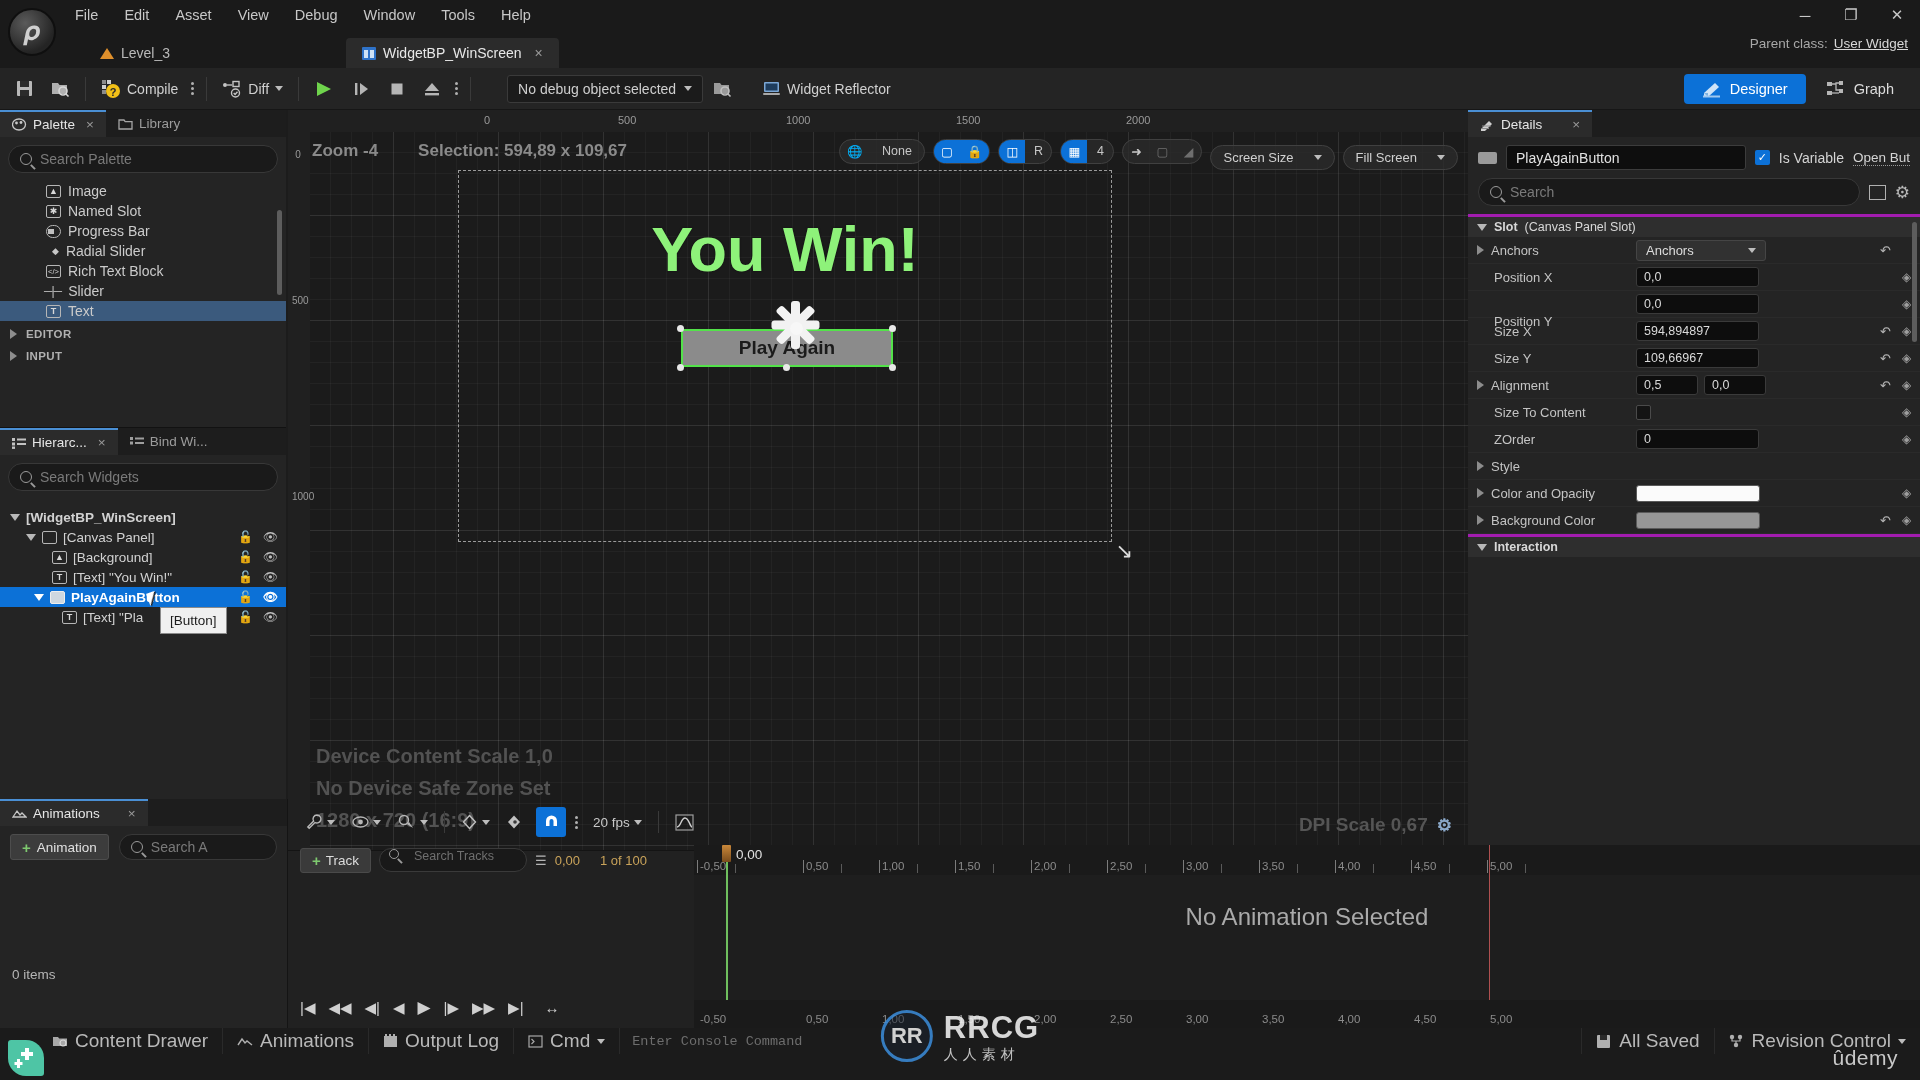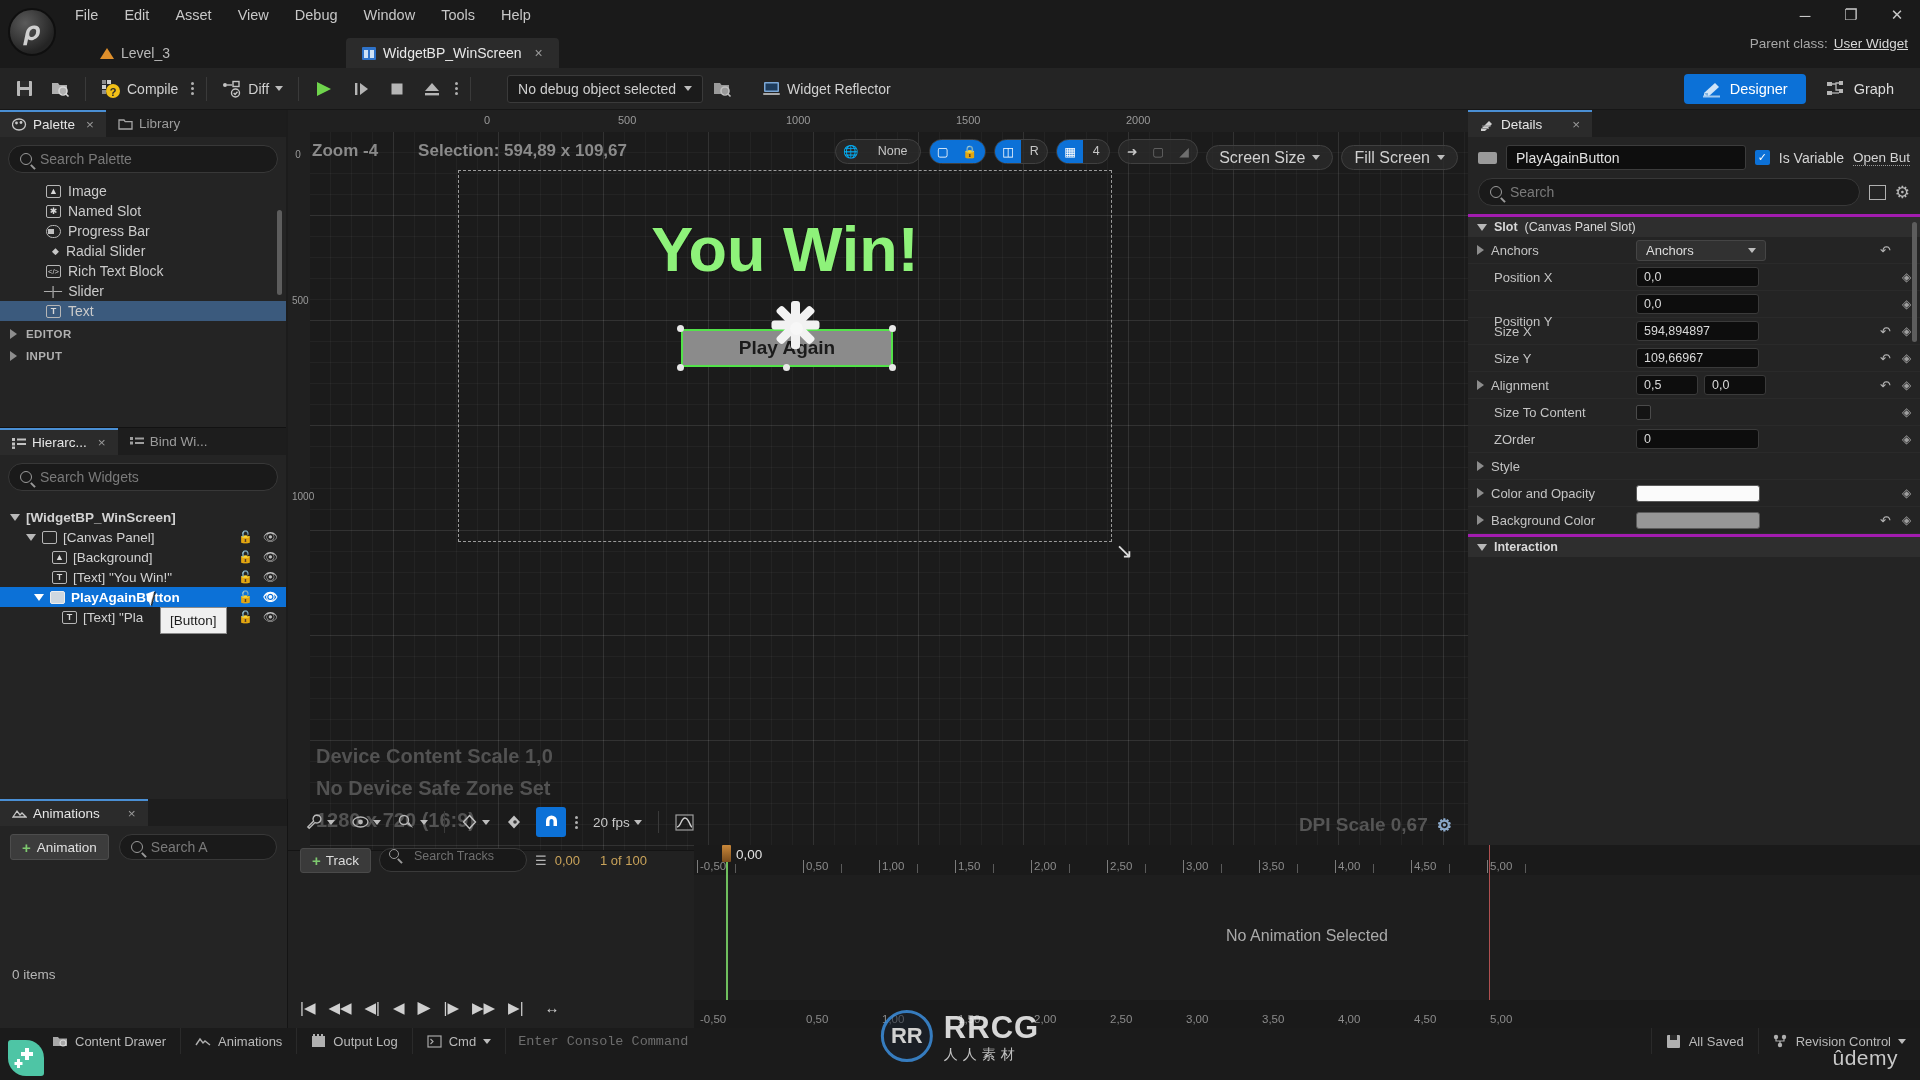--- a/index.html
+++ b/index.html
@@ -130,21 +130,21 @@
   .rt-lab { position:absolute; top:4px; font-size:11px; color:#9a9a9a;}
   .rl-lab { position:absolute; left:4px; font-size:10px; color:#9a9a9a; line-height:9px; width:12px; text-align:center;}
 
   .vp-toolbar { position:absolute; left:0; top:26px; right:0; height:30px; display:flex; align-items:center; padding:0 10px; gap:8px;}
   .vp-stat { font-size:17px; font-weight:bold; color:#8a8a8a; font-family:"Liberation Sans",sans-serif; }
   .vgrp { display:flex; align-items:center; background:#2a2a2acc; border:1px solid #404040; border-radius:13px; overflow:hidden; height:25px;}
   .vbtn { height:25px; min-width:26px; display:flex;align-items:center;justify-content:center; padding:0 7px;
           font-size:12.5px; color:#c6c6c6;}
   .vbtn.on { background:#0c71d7; color:#fff; }
   .vcombo { height:25px; background:#2a2a2acc; border:1px solid #404040; border-radius:13px;
-            display:flex;align-items:center;gap:7px;padding:0 12px;font-size:16px;color:#d0d0d0;margin-top:13px;}
+            display:flex;align-items:center;gap:20px;padding:0 12px;font-size:13px;color:#d0d0d0;margin-top:13px;}
 
   .canvas-area {
     position:absolute; left:170px; top:60px; width:654px; height:372px;
     border:1px dashed #9b9b9b;
   }
   .win-title {
     position:absolute; left:0; right:0; top:42px; text-align:center;
     font-size:63px; font-weight:bold; color:#8ef27a; font-family:"Liberation Sans",sans-serif;
     text-shadow: 0 0 2px rgba(0,0,0,.5);
   }
@@ -220,32 +220,32 @@
 
   .timeline { position:absolute; left:694px; top:-6px; right:0; bottom:0; background:#1e1e1e;}
   .tl-ruler{ position:absolute;left:0;top:0;right:0;height:30px; background:#1a1a1a;}
   .tick{ position:absolute; bottom:2px; width:1px; height:9px; background:#5a5a5a;}
   .tick.major{ height:13px; background:#7c7c7c;}
   .tl-lab{ position:absolute; bottom:3px; font-size:11.5px; color:#8b8b8b;}
   .playhead{ position:absolute; top:0; bottom:0; width:2px; background:#6fbf5e;}
   .ph-cap{ position:absolute; top:0; width:9px;height:17px;background:linear-gradient(#c9883a,#7a4c1c); border-radius:1px;}
   .ph-val{ position:absolute; top:2px; font-size:13.5px; color:#e0e0e0;}
   .endline{ position:absolute; top:0;bottom:0;width:1px;background:#b05050;}
-  .noanim{ position:absolute; left:0;right:0; top:58px; text-align:center; font-size:16px; color:#aaa;margin-top:24px;}
+  .noanim{ position:absolute; left:0;right:0; top:58px; text-align:center; font-size:24px; color:#aaa;}
   .items0{ position:absolute; left:12px; bottom:46px; font-size:13.5px; color:#b6b6b6;}
 
   .transport{ position:absolute; left:300px; bottom:10px; display:flex;align-items:center;gap:13px;
               font-size:15px; color:#cfcfcf;}
 
   .tl-ruler-bot{ position:absolute; left:694px; right:0; bottom:0; height:28px; background:#1a1a1a;}
 
   
   .status{ position:absolute; left:0; bottom:0; width:1920px; height:52px; background:#1b1b1b; }
   .st-row{ position:absolute; left:0; top:0; width:1920px; height:26px; display:flex;align-items:center;}
-  .st-btn{ height:26px;display:flex;align-items:center;gap:7px;padding:0 14px;font-size:13px;color:#b9b9b9;
+  .st-btn{ height:26px;display:flex;align-items:center;gap:7px;padding:0 14px;font-size:19px;color:#b9b9b9;
            border-right:1px solid #2a2a2a;}
   .console-in{ flex:1; height:26px; display:flex;align-items:center;padding:0 12px;font-size:13.5px;
                color:#6d6d6d; font-family:"Liberation Mono", monospace;}
   .st-right{ position:absolute; right:0; top:0; height:26px; display:flex;align-items:center;}
 
   .ue-badge{ position:absolute; left:8px; bottom:4px; width:36px;height:36px;
              background:#4ec5a5; border-radius:3px 18px 3px 18px;
              display:flex;align-items:center;justify-content:center; color:#fff; font-size:21px; font-weight:bold;}
   .udemy{ position:absolute; right:22px; bottom:10px; font-size:21px; color:#c9c9c9; letter-spacing:.5px;}
 

